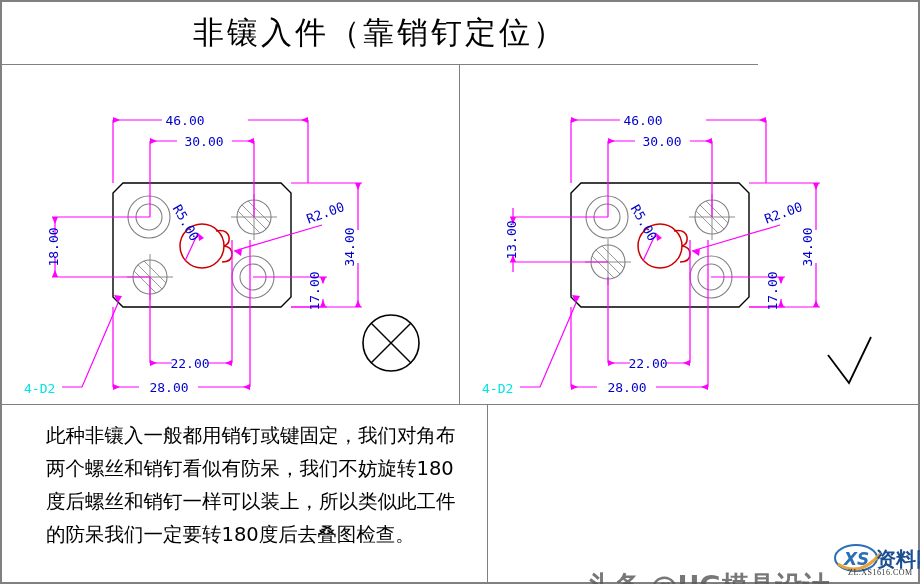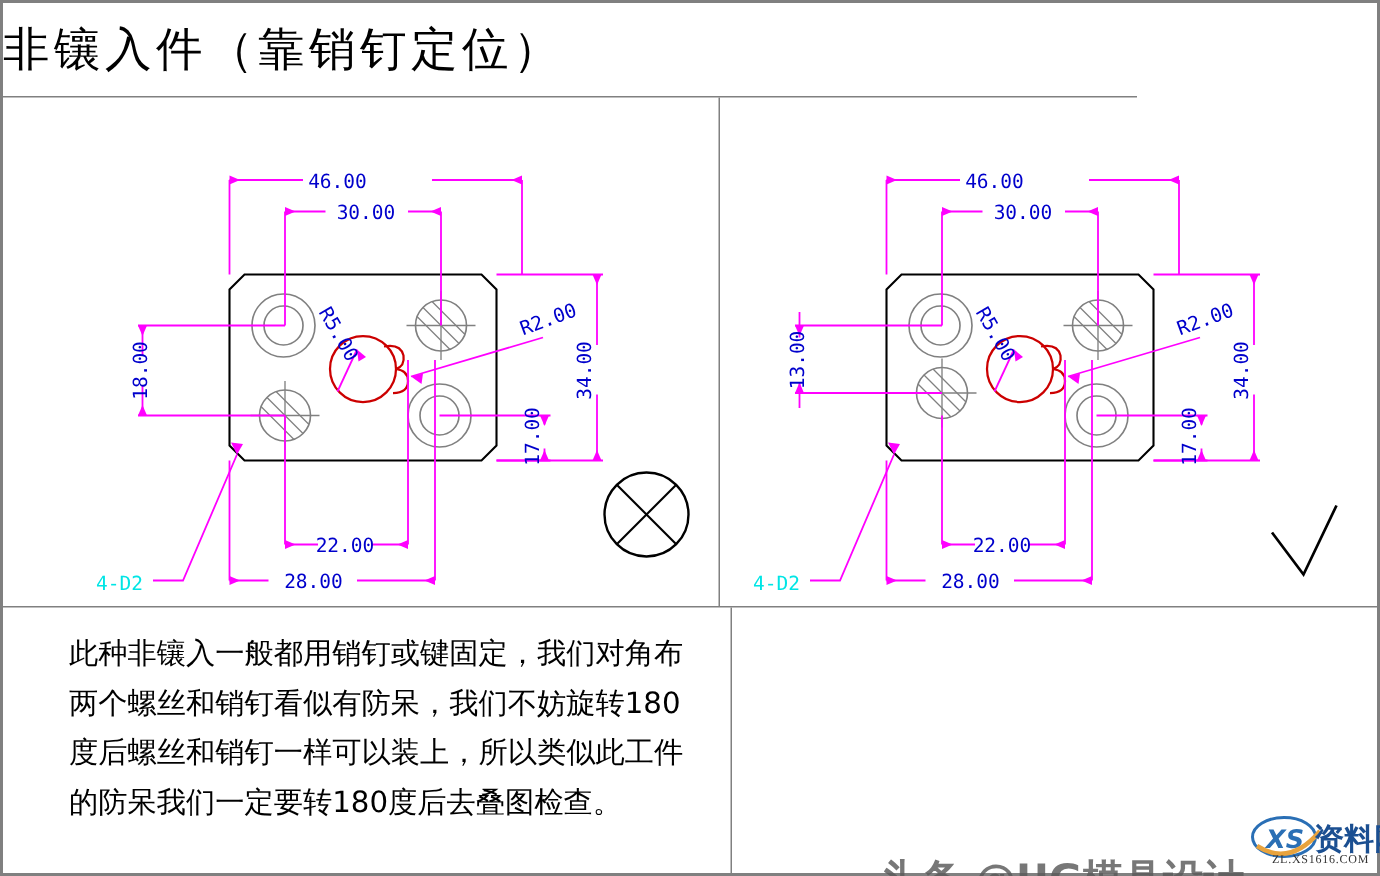--- a/index.html
+++ b/index.html
@@ -9,34 +9,33 @@
   }
   .page{
     position:relative;width:920px;height:584px;background:#ffffff;
     box-sizing:border-box;
     border:2px solid #808080;
   }
   
   .title-band{
     position:absolute;left:0;top:0;width:756px;height:63px;
     border-bottom:1px solid #808080;
-    display:flex;align-items:center;justify-content:flex-start;
+    display:flex;align-items:center;justify-content:center;
     box-sizing:border-box;
   }
   .title-text{
     font-family:"DejaVu Sans","Liberation Sans",sans-serif;
     font-size:31px;letter-spacing:3px;color:#000000;white-space:nowrap;
     font-weight:400;
   }
   
   .draw-row{
     position:absolute;left:0;top:63px;width:916px;height:340px;
     display:flex;box-sizing:border-box;
     border-bottom:1px solid #808080;
-    padding-left:40px;
   }
   .draw-cell{
     position:relative;width:50%;height:100%;box-sizing:border-box;
     overflow:hidden;
   }
   .draw-cell.left{border-right:1px solid #808080;}
   .draw-cell svg{position:absolute;left:0;top:0;}
   
   .note-row{
     position:absolute;left:0;top:403px;width:916px;height:177px;

